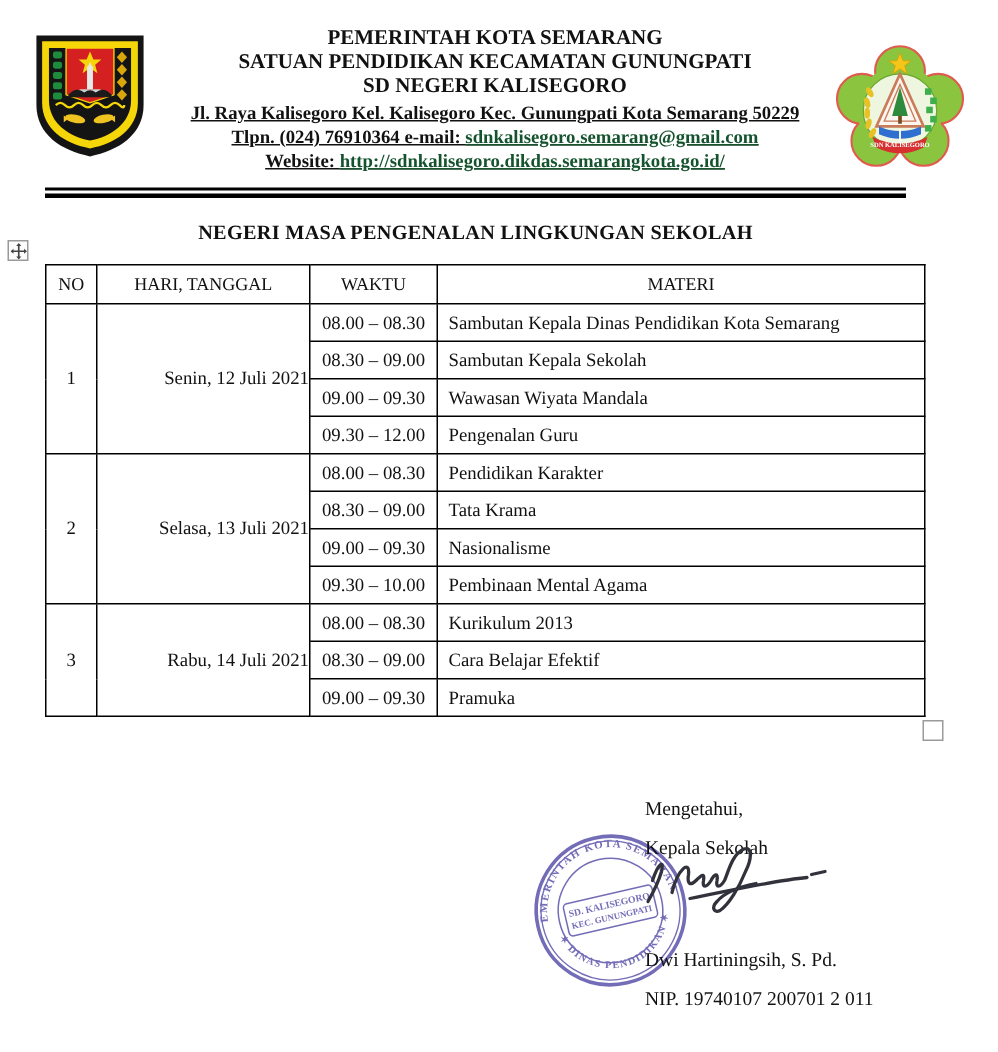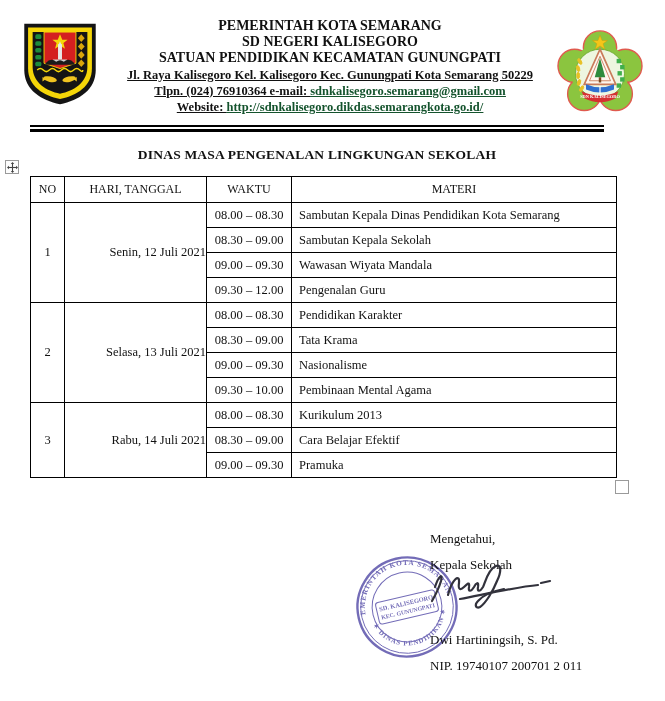--- a/index.html
+++ b/index.html
@@ -86,22 +86,22 @@
   <g fill="#f0c420">
     <ellipse cx="37" cy="76" rx="9" ry="3.6" transform="rotate(12 37 76)"></ellipse>
     <polygon points="27,73 31,76 27,79"></polygon>
     <ellipse cx="62" cy="76" rx="9" ry="3.6" transform="rotate(-12 62 76)"></ellipse>
     <polygon points="72,73 68,76 72,79"></polygon>
   </g>
 </svg>
 
 <div class="head-text">
   <div class="big">PEMERINTAH KOTA SEMARANG</div>
+  <div class="big">SATUAN PENDIDIKAN KECAMATAN GUNUNGPATI</div>
   <div class="big">SD NEGERI KALISEGORO</div>
-  <div class="big">SATUAN PENDIDIKAN KECAMATAN GUNUNGPATI</div>
   <div class="small">Jl. Raya Kalisegoro Kel. Kalisegoro Kec. Gunungpati Kota Semarang 50229</div>
   <div class="small">
     <span>Tlpn. (024) 76910364 e-mail: </span><a class="link">sdnkalisegoro.semarang@gmail.com</a>
   </div>
   <div class="small">
     <span>Website: </span><a class="link">http://sdnkalisegoro.dikdas.semarangkota.go.id/</a>
   </div>
 </div>
 
 <svg class="logo-right" viewBox="0 0 100 96">
@@ -134,21 +134,21 @@
   <polygon points="50,32 44,54 56,54" fill="#2e8b3d"></polygon>
   <rect x="48.6" y="54" width="2.8" height="6" fill="#7a4a21"></rect>
   <path d="M34,62 Q50,69 66,62 L66,68 Q50,75 34,68 Z" fill="#2f6fd0"></path>
   <line x1="50" y1="64" x2="50" y2="73" stroke="#ffffff" stroke-width="1.4"></line>
   <path d="M29,70 Q50,80 71,70 L68,78 Q50,87 32,78 Z" fill="#d63031"></path>
   <text x="50" y="78" text-anchor="middle" font-size="5" font-weight="bold" fill="#ffffff">SDN KALISEGORO</text>
 </svg>
 
 <div class="separator"></div>
 
-<div class="doc-title">DINAS MASA PENGENALAN LINGKUNGAN SEKOLAH</div>
+<div class="doc-title">NEGERI MASA PENGENALAN LINGKUNGAN SEKOLAH</div>
 
 <div class="move-handle">
   <svg width="11" height="11" viewBox="0 0 11 11">
     <g stroke="#444" stroke-width="1.1">
       <line x1="5.5" y1="1.5" x2="5.5" y2="9.5"></line>
       <line x1="1.5" y1="5.5" x2="9.5" y2="5.5"></line>
     </g>
     <g fill="#444">
       <polygon points="5.5,0 3.8,2 7.2,2"></polygon>
       <polygon points="5.5,11 3.8,9 7.2,9"></polygon>

